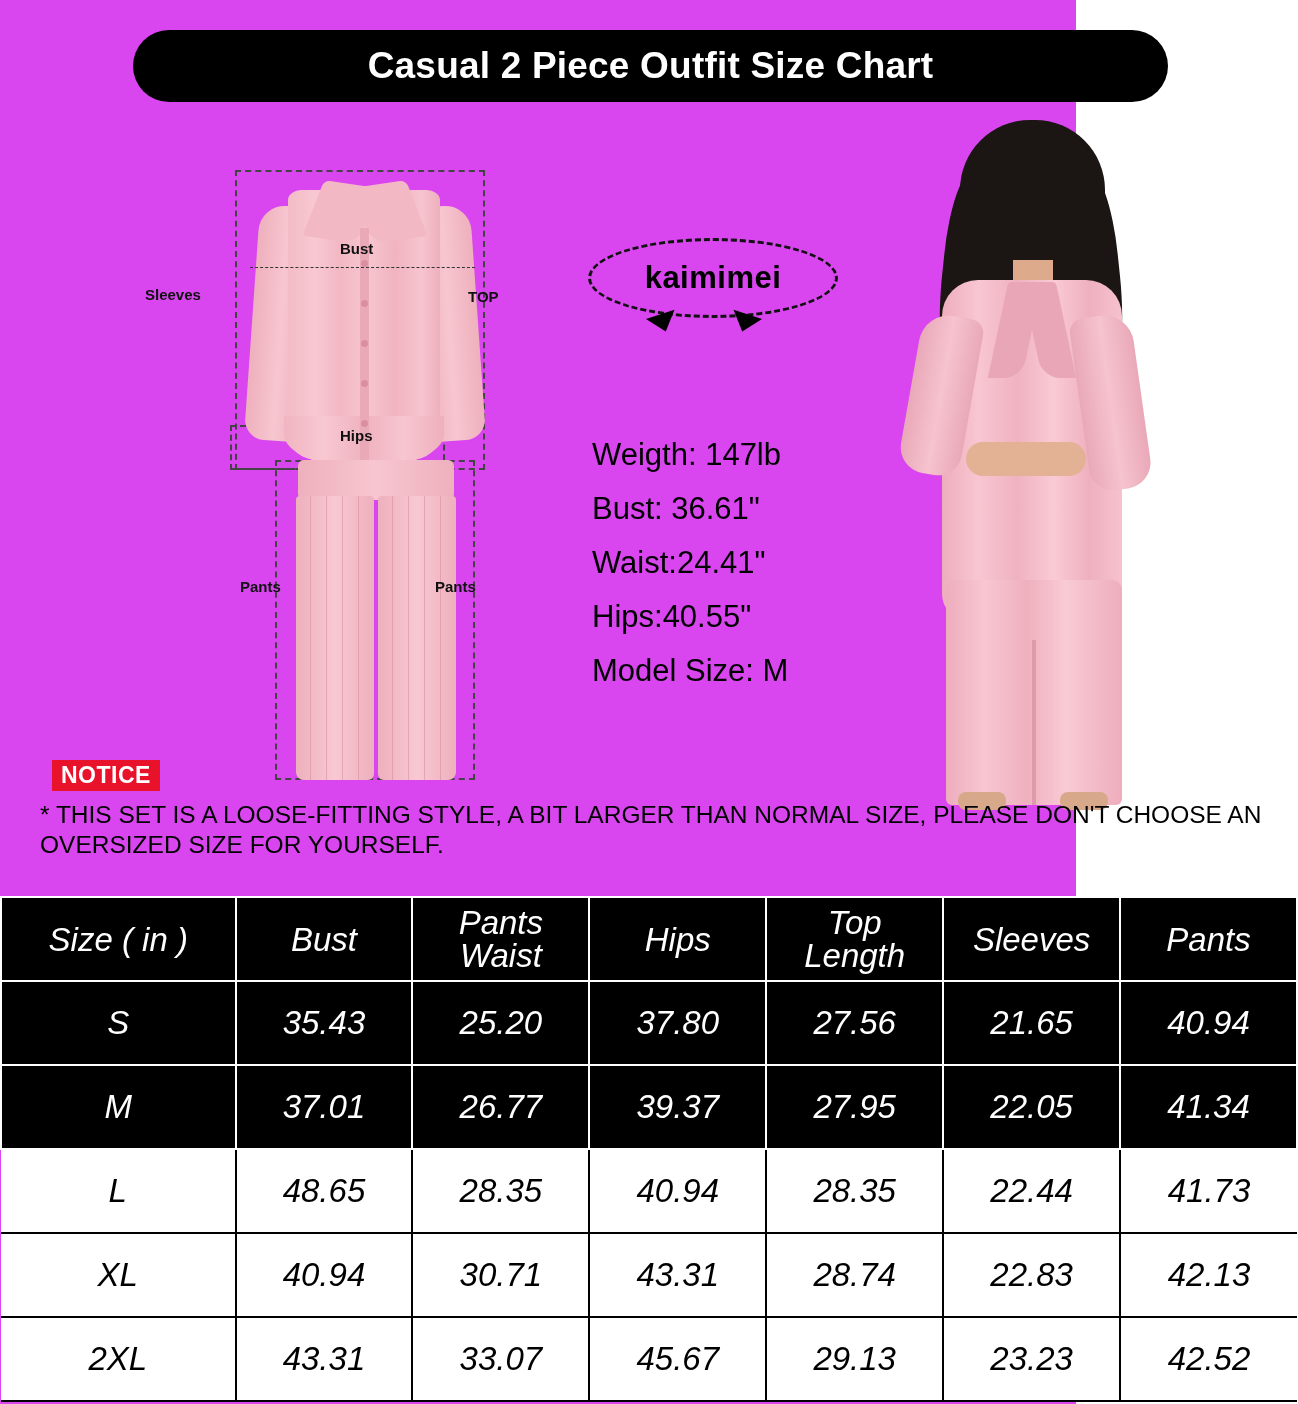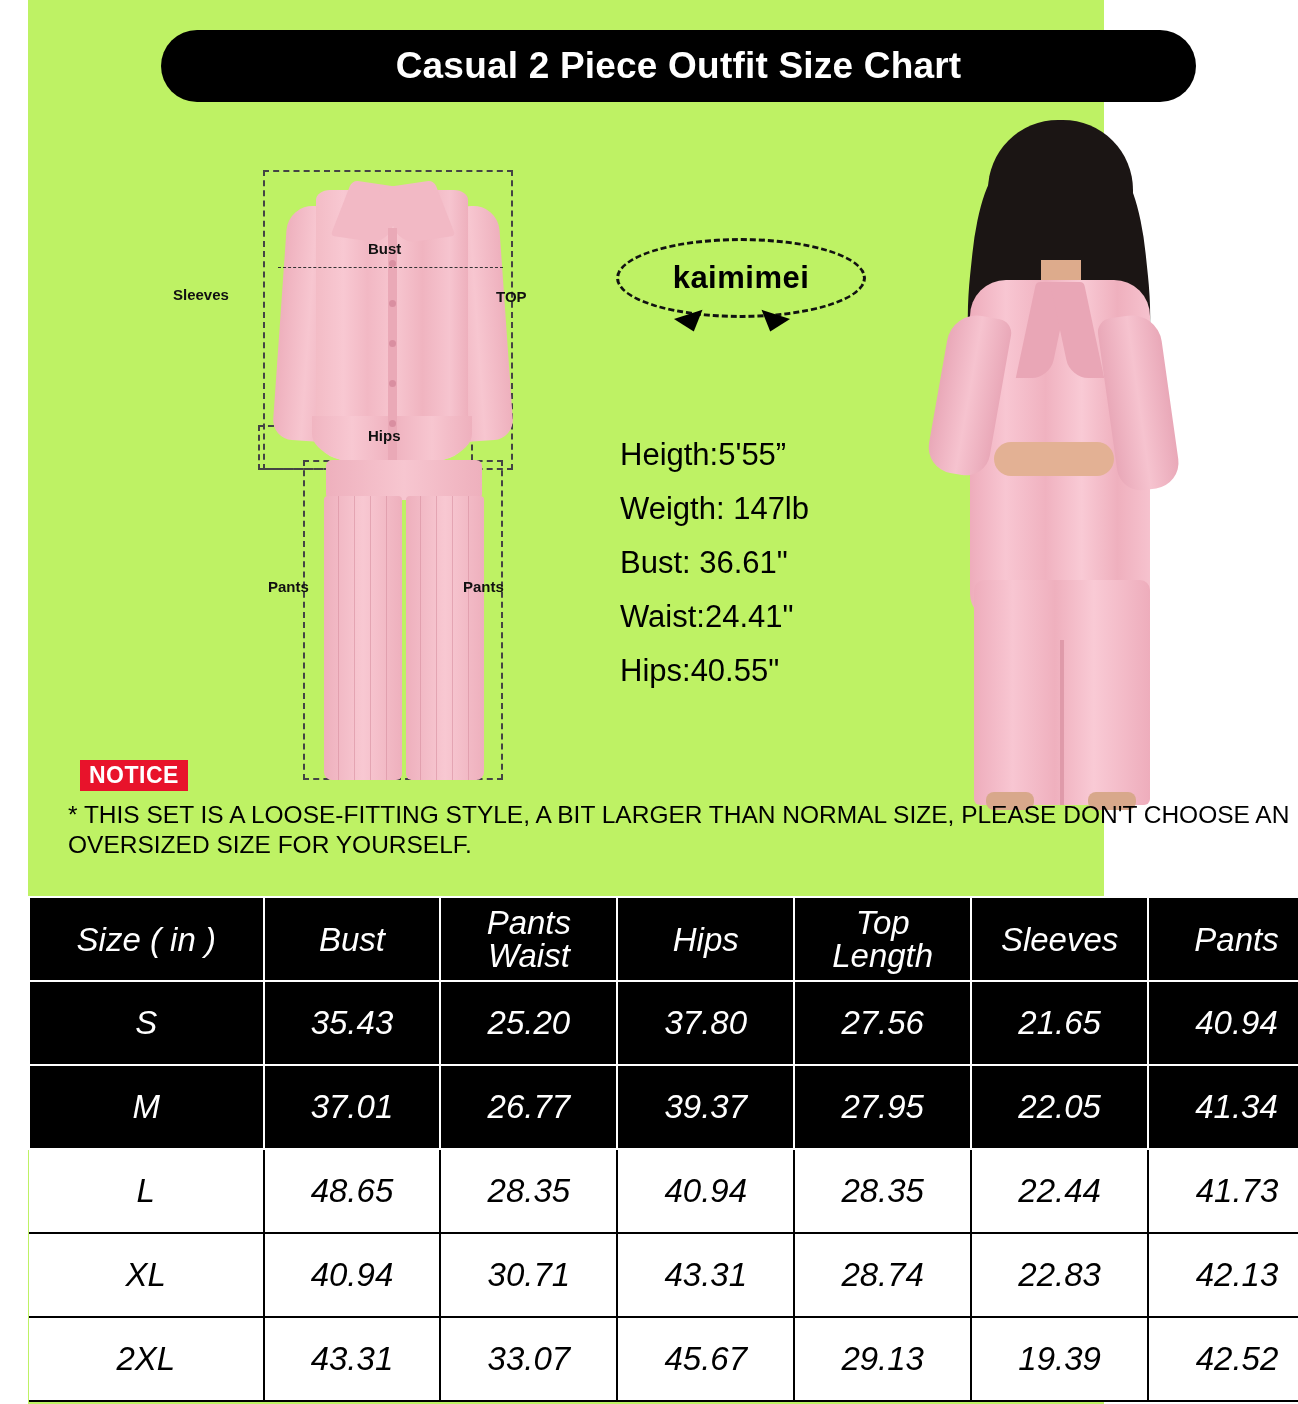--- a/index.html
+++ b/index.html
@@ -4,21 +4,21 @@
 <style>
   * { box-sizing: border-box; }
   html, body {
     margin: 0; padding: 0;
     width: 1298px; height: 1404px;
     background: #ffffff;
     font-family: "Liberation Sans", sans-serif;
     color: #000;
     overflow: hidden;
   }
-  .page { position: relative; width: 1076px; height: 1404px; background:#bef264;margin-left:28px; }
+  .page { position: relative; width: 1076px; height: 1404px; background:#d946ef; }
 
   
   .title-bar {
     position: absolute;
     left: 133px; top: 30px;
     width: 1035px; height: 72px;
     background: #000;
     border-radius: 36px;
     display: flex; align-items: center; justify-content: center;
   }
@@ -250,25 +250,25 @@
 
   <div class="brand">
     <div class="brand-ellipse">
       <span class="brand-name">kaimimei</span>
     </div>
     <div class="tri tri-l"></div>
     <div class="tri tri-r"></div>
   </div>
 
   <div class="specs">
-    <div>Heigth:5'55”</div>
     <div>Weigth: 147lb</div>
     <div>Bust: 36.61"</div>
     <div>Waist:24.41"</div>
     <div>Hips:40.55"</div>
+    <div>Model Size: M</div>
   </div>
 
   <div class="model">
     <div class="m-hair-l"></div>
     <div class="m-hair-r"></div>
     <div class="m-face"></div>
     <div class="m-hair"></div>
     <div class="m-neck"></div>
     <div class="m-top"></div>
     <div class="m-lapel-l"></div>
@@ -359,19 +359,19 @@
         <td>28.74</td>
         <td>22.83</td>
         <td>42.13</td>
       </tr>
       <tr class="light">
         <td>2XL</td>
         <td>43.31</td>
         <td>33.07</td>
         <td>45.67</td>
         <td>29.13</td>
-        <td>19.39</td>
+        <td>23.23</td>
         <td>42.52</td>
       </tr>
     </tbody>
   </table>
 
 </div>
 
 </body></html>

